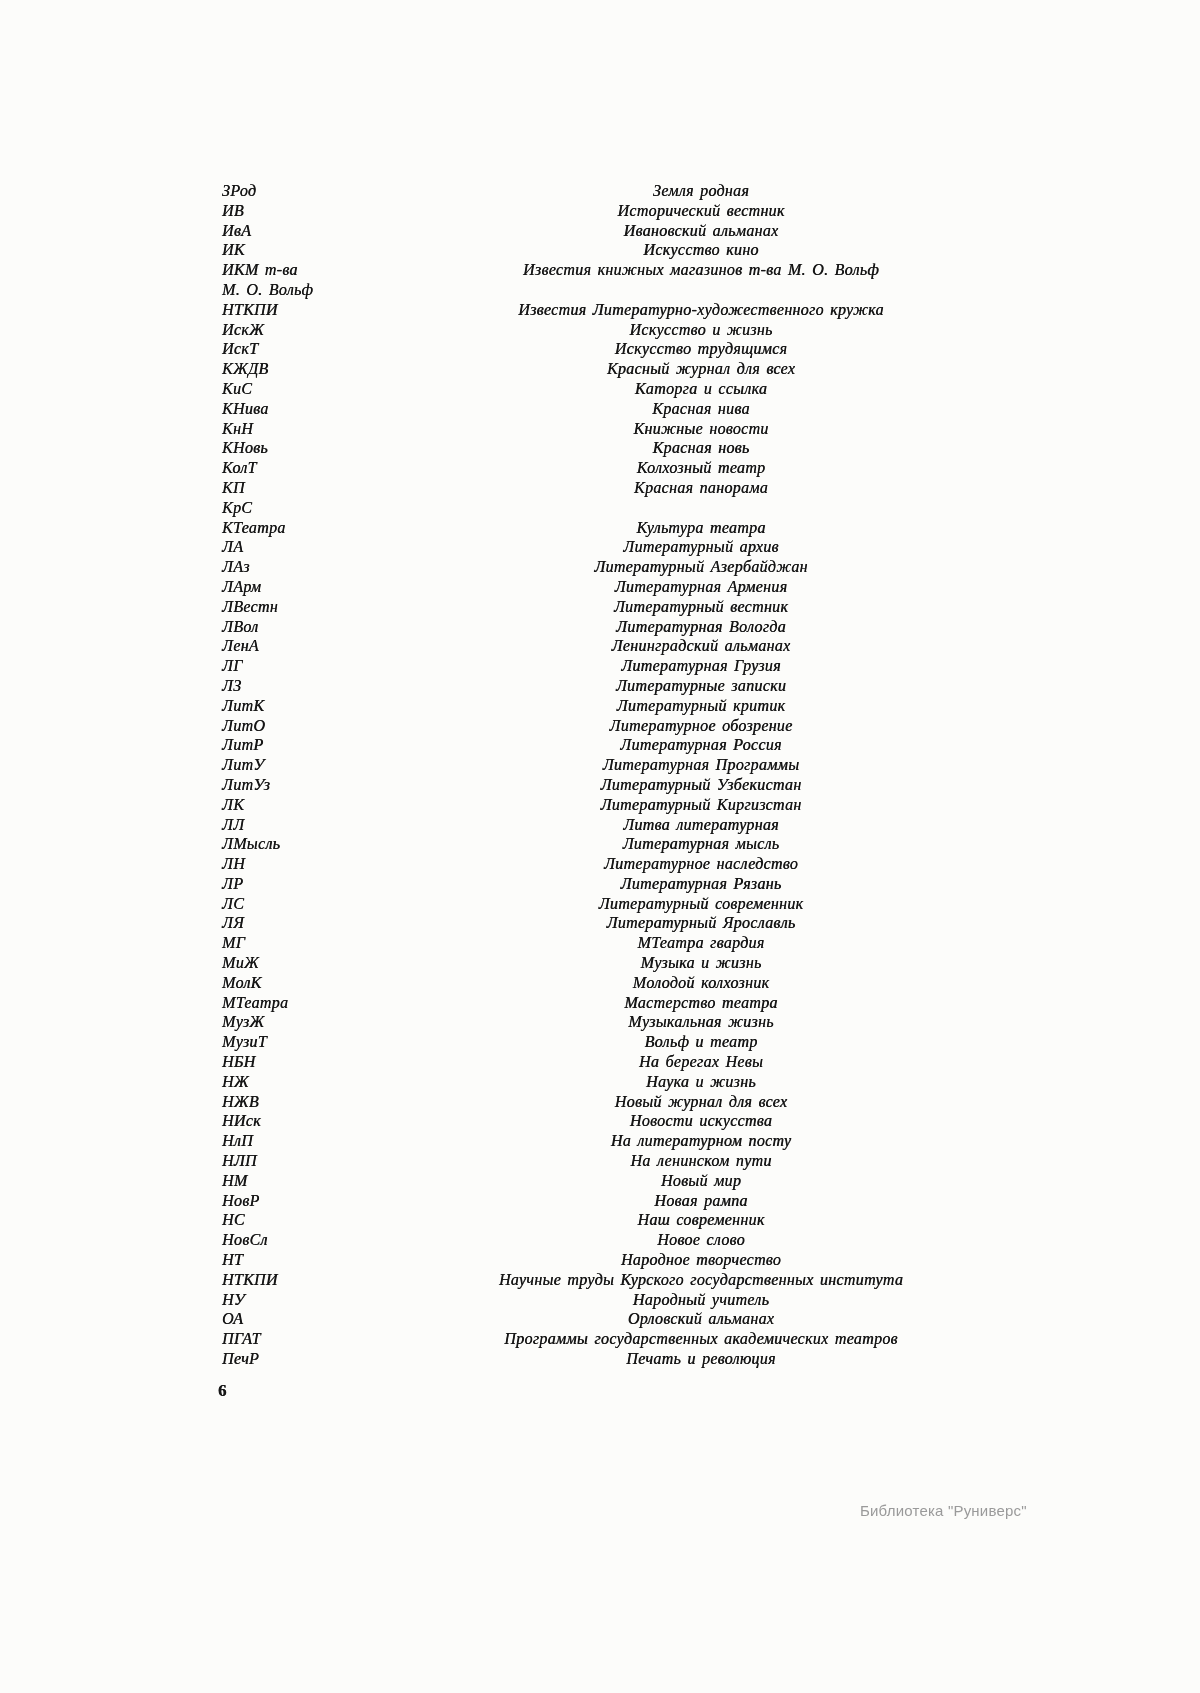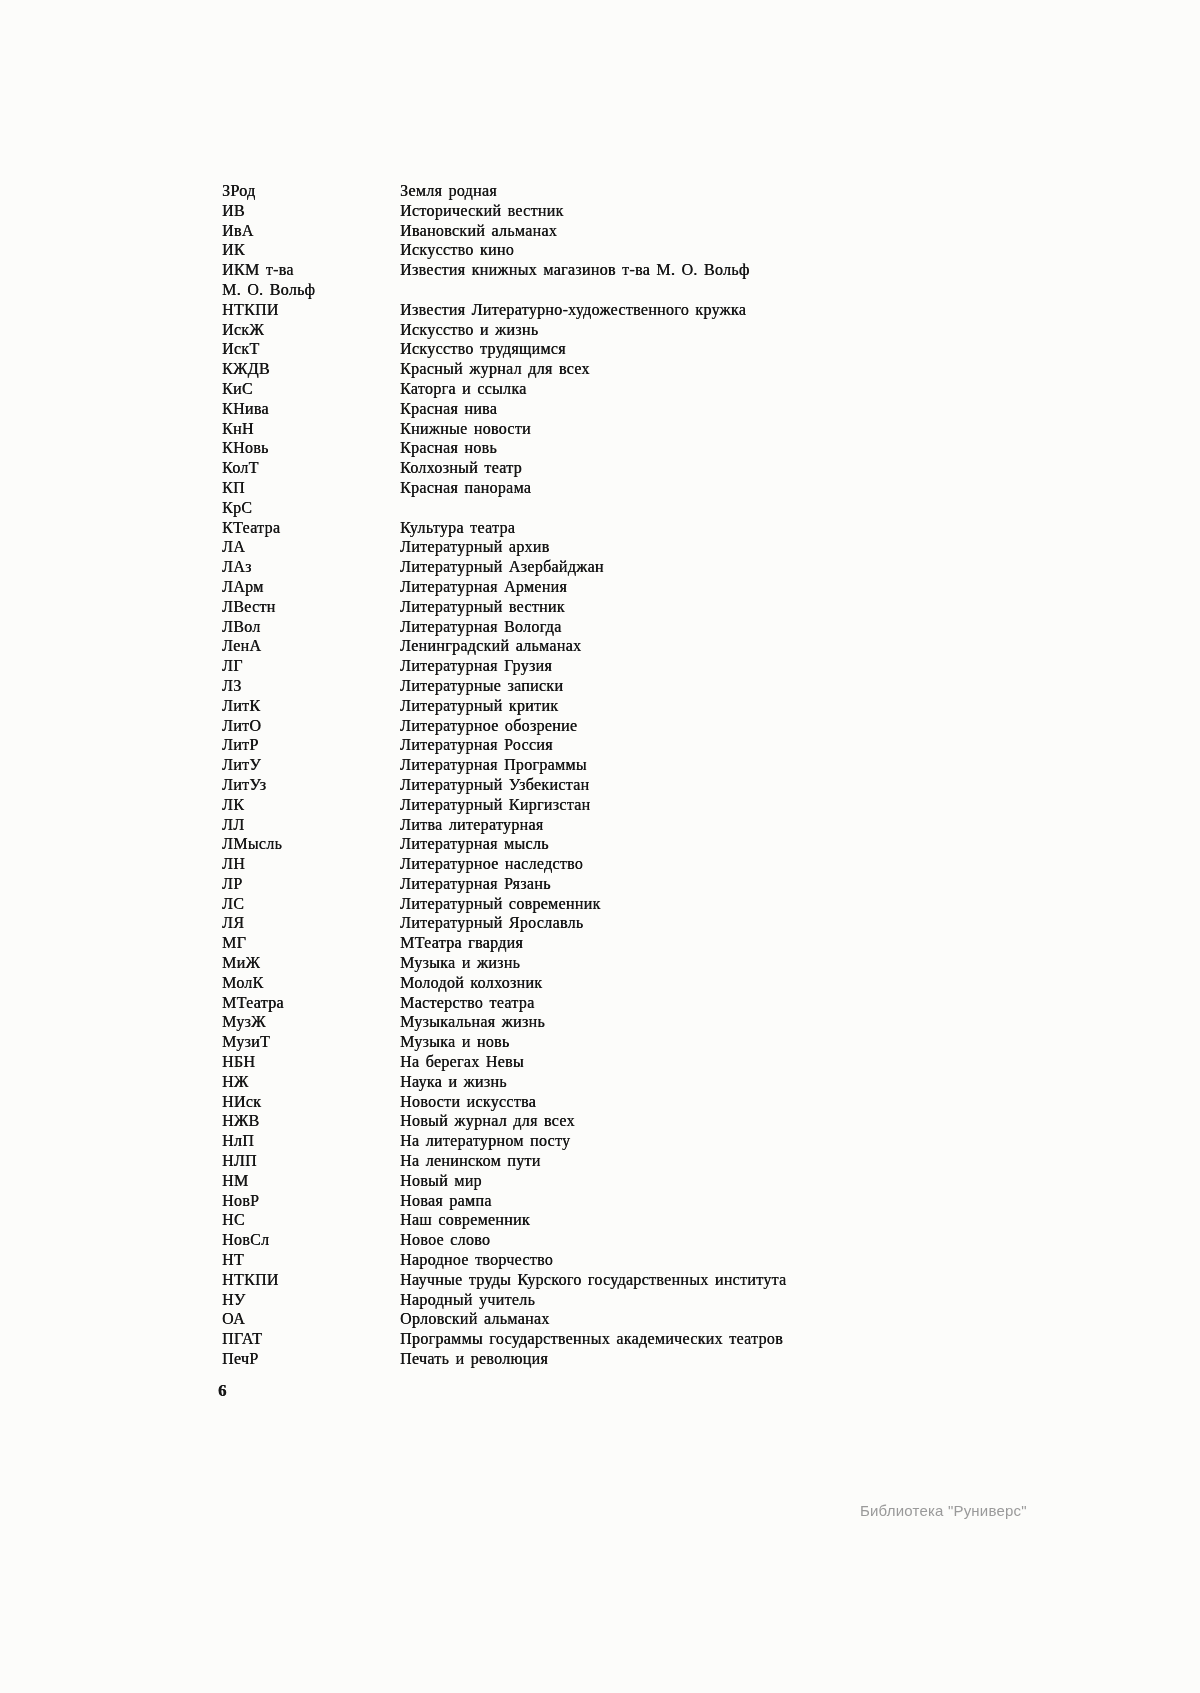--- a/index.html
+++ b/index.html
@@ -24,29 +24,31 @@
     width: 780px;
   }
   .row {
     display: flex;
     align-items: flex-start;
     font-size: 16px;
     line-height: 19.8px;
     letter-spacing: 0.3px;
     word-spacing: 2px;
     text-shadow: 0.35px 0 0 currentColor; 
+    font-style: italic;
   }
   .abbr {
     width: 178px;
     flex: 0 0 178px;
     white-space: pre-line;
   }
   .full {
     flex: 1;
     white-space: pre-line;
+    text-align: center;
   }
   .page-number {
     position: absolute;
     left: 218px;
     top: 1381px;
     font-size: 17px;
     font-weight: bold;
     letter-spacing: 0.3px;
     text-shadow: 0.3px 0 0 currentColor;
   }
@@ -228,37 +230,37 @@
       <div class="row">
         <div class="abbr">МТеатра</div>
         <div class="full">Мастерство театра</div>
       </div>
       <div class="row">
         <div class="abbr">МузЖ</div>
         <div class="full">Музыкальная жизнь</div>
       </div>
       <div class="row">
         <div class="abbr">МузиТ</div>
-        <div class="full">Музыка и новь</div>
+        <div class="full">Вольф и театр</div>
       </div>
       <div class="row">
         <div class="abbr">НБН</div>
         <div class="full">На берегах Невы</div>
       </div>
       <div class="row">
         <div class="abbr">НЖ</div>
         <div class="full">Наука и жизнь</div>
       </div>
       <div class="row">
+        <div class="abbr">НЖВ</div>
+        <div class="full">Новый журнал для всех</div>
+      </div>
+      <div class="row">
         <div class="abbr">НИск</div>
         <div class="full">Новости искусства</div>
-      </div>
-      <div class="row">
-        <div class="abbr">НЖВ</div>
-        <div class="full">Новый журнал для всех</div>
       </div>
       <div class="row">
         <div class="abbr">НлП</div>
         <div class="full">На литературном посту</div>
       </div>
       <div class="row">
         <div class="abbr">НЛП</div>
         <div class="full">На ленинском пути</div>
       </div>
       <div class="row">

